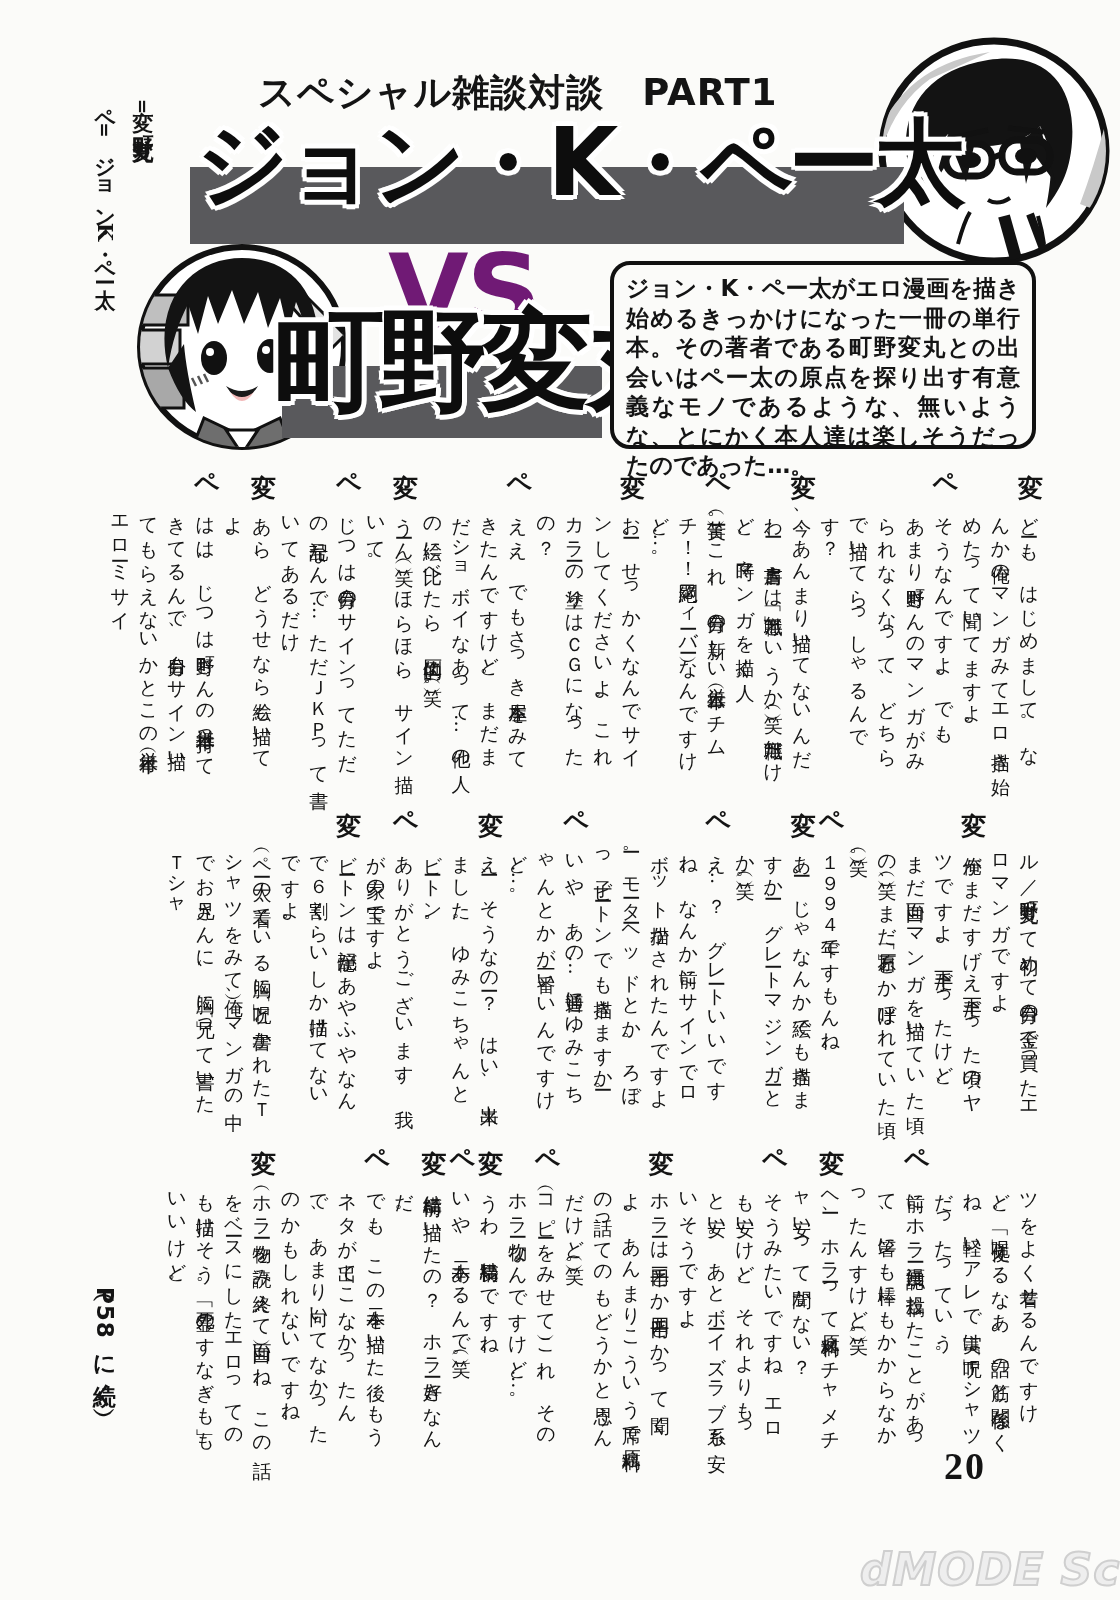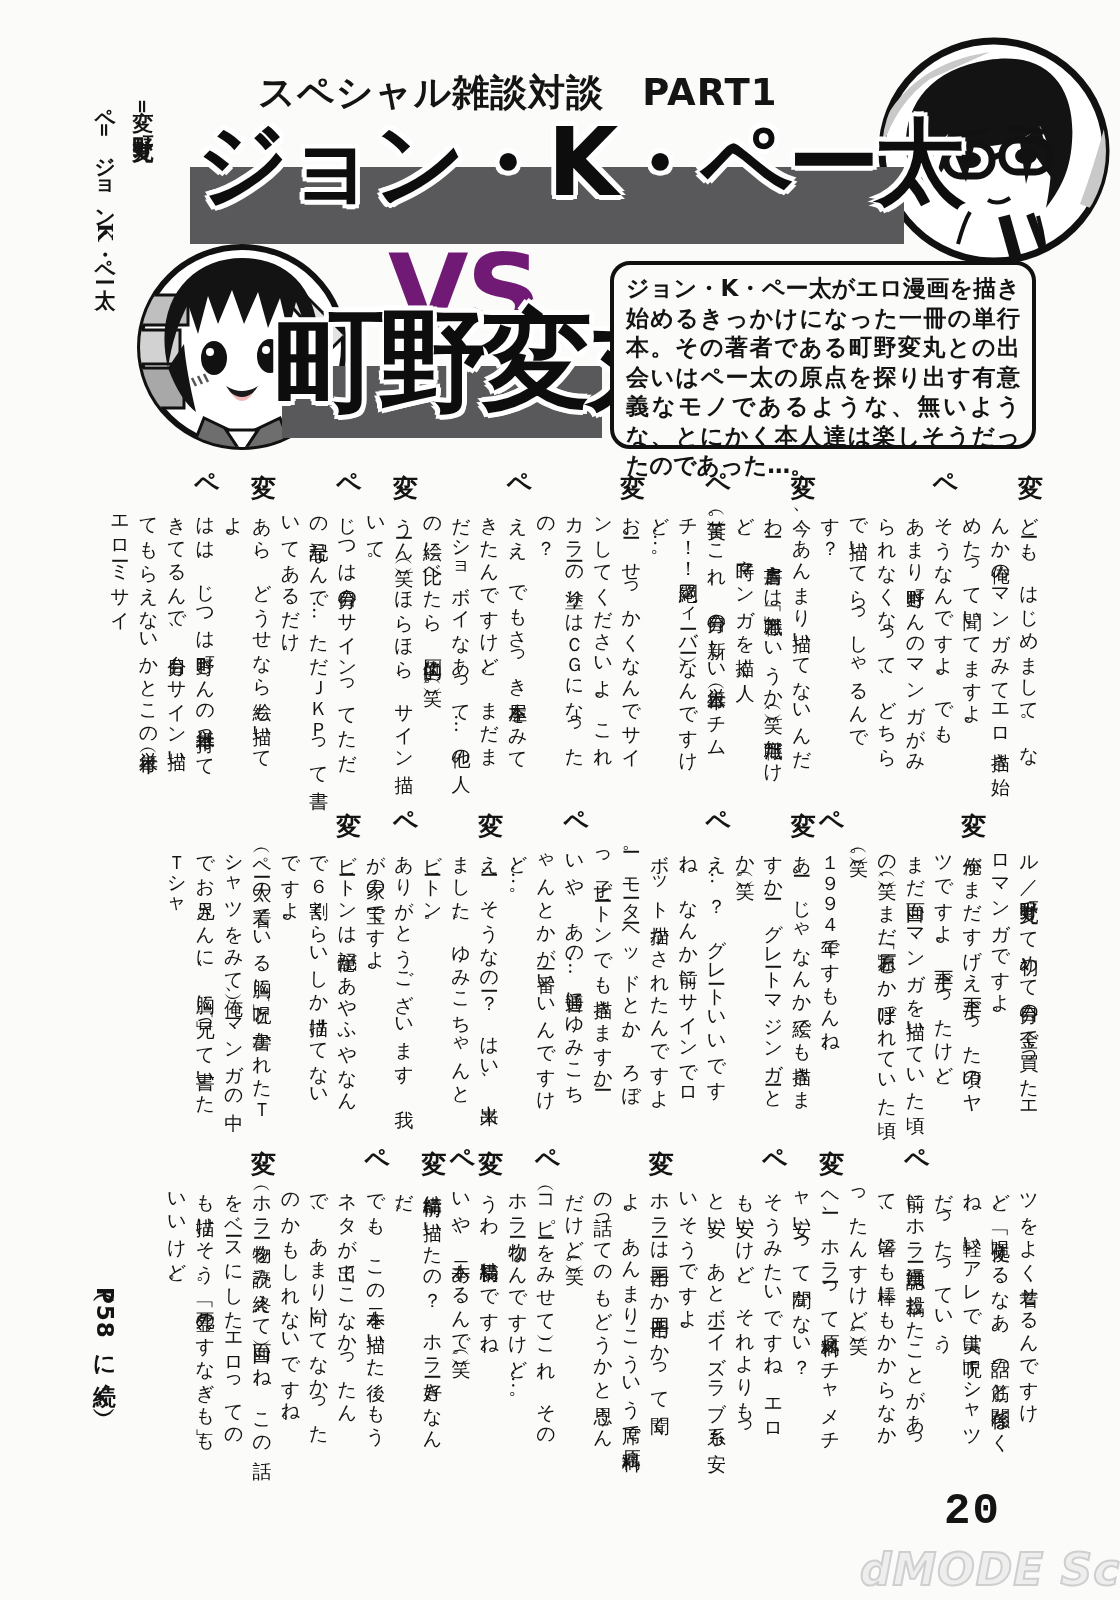--- a/index.html
+++ b/index.html
@@ -65,23 +65,23 @@
     font-family:"DejaVu Sans","Liberation Sans",sans-serif;
     font-weight:900;font-size:25px;letter-spacing:0;line-height:26px;
   }
   .continuation{
     position:absolute;left:90px;top:1286px;height:200px;
     writing-mode:vertical-rl;text-orientation:mixed;text-combine-upright:digits 2;
     font-family:"DejaVu Sans","Liberation Sans",sans-serif;
     font-weight:900;font-size:23px;letter-spacing:1px;
   }
   .page-number{
-    position:absolute;left:944px;top:1486px;
-    font-family:Liberation Mono, monospace;
-    font-weight:bold;font-size:44px;letter-spacing:2px;
+    position:absolute;left:944px;top:1444px;
+    font-family:Liberation Serif, serif;
+    font-weight:bold;font-size:38px;letter-spacing:2px;
   }
   .watermark{
     position:absolute;left:860px;top:1544px;
     font-family:"DejaVu Sans","Liberation Sans",sans-serif;
     font-style:italic;font-weight:900;font-size:44px;letter-spacing:1px;
     color:#eeeeee;-webkit-text-stroke:2px #cfcfcf;white-space:nowrap;
   }
 </style>
 </head>
 <body>

